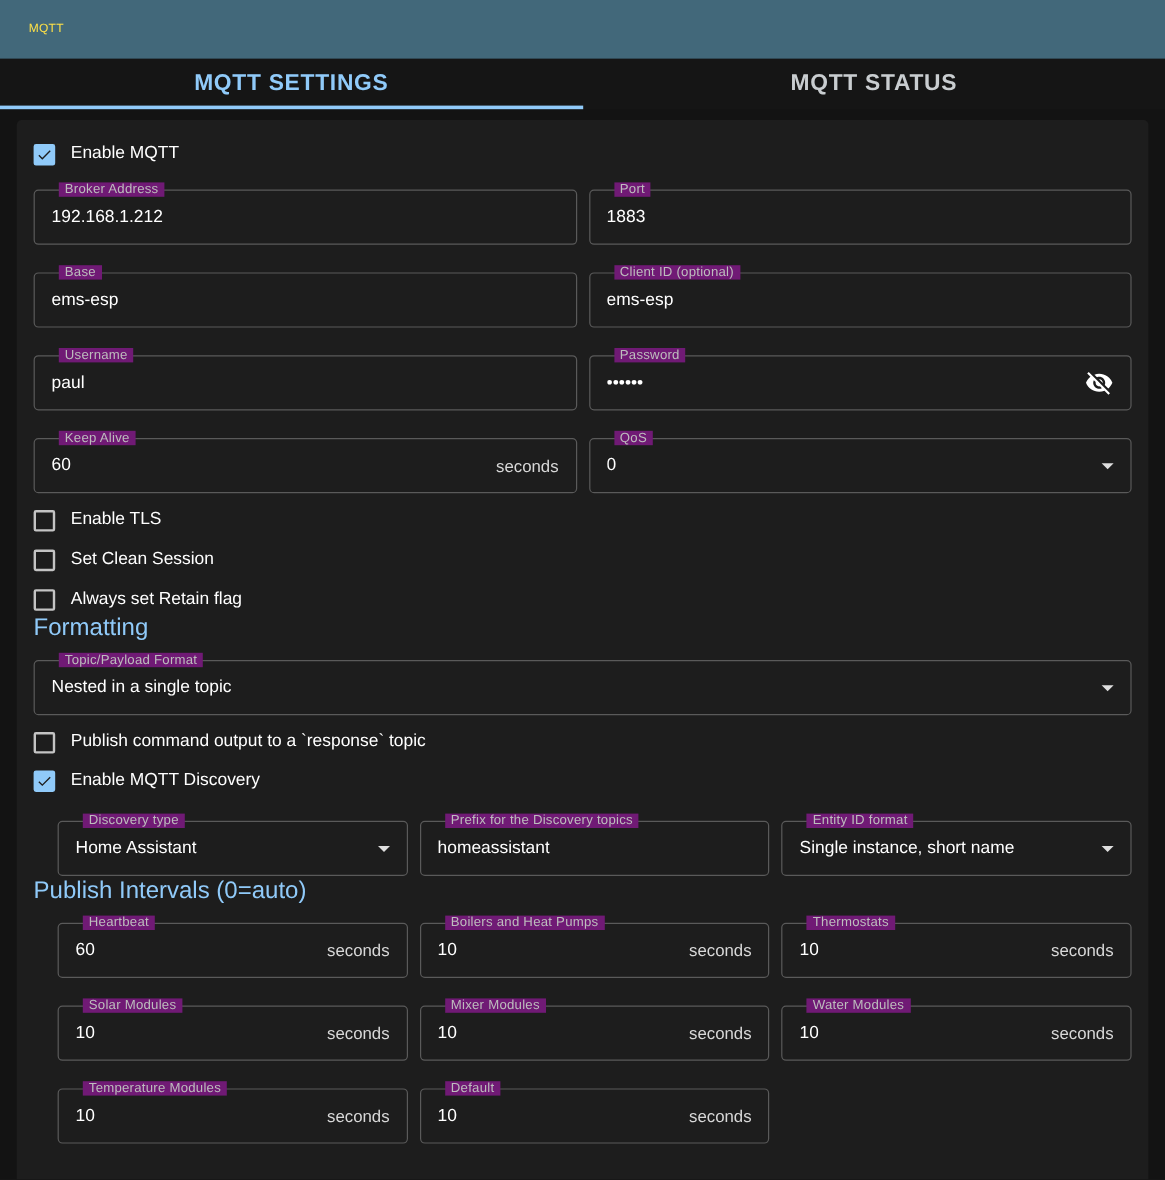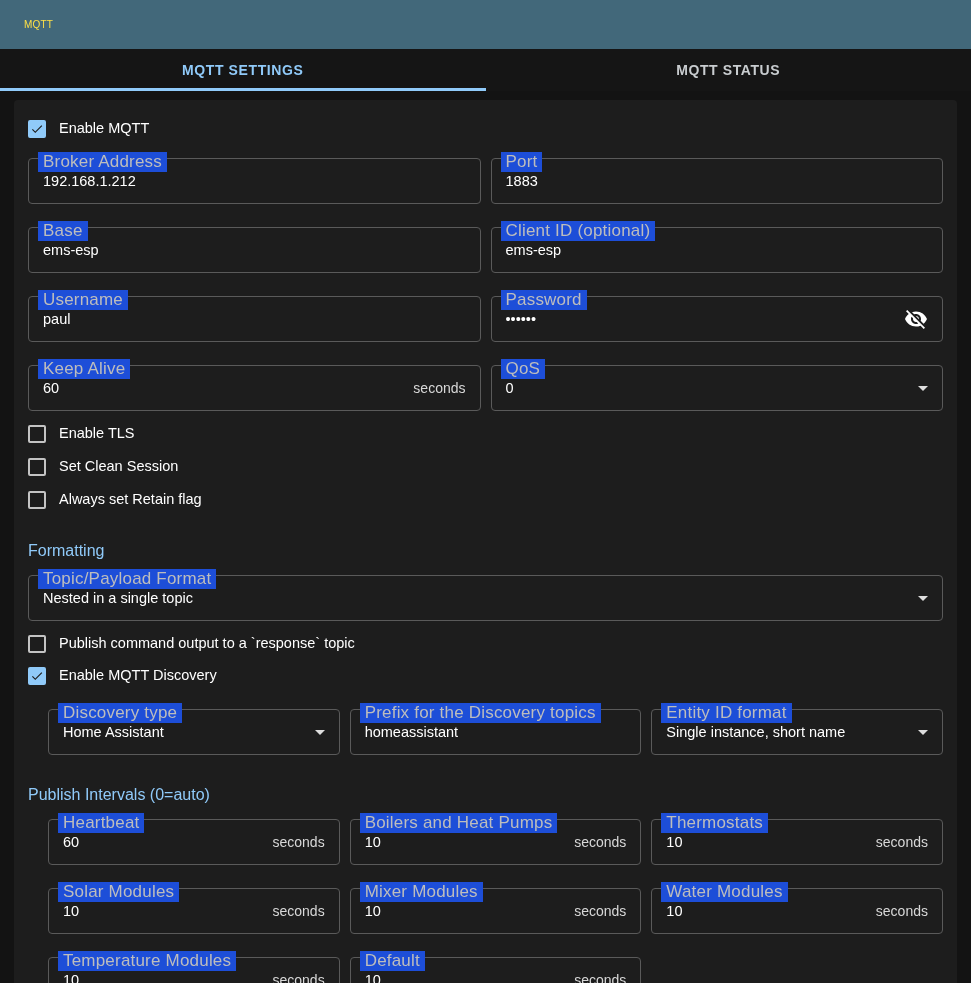--- a/index.html
+++ b/index.html
@@ -28,21 +28,21 @@
   .tabbar {
     height: 42px;
     background: #151515;
     display: flex;
   }
   .tab {
     flex: 1;
     display: flex;
     align-items: center;
     justify-content: center;
-    font-size: 14px;
+    font-size: 19px;
     font-weight: 700;
     letter-spacing: 0.6px;
     text-transform: uppercase;
     color: #c9cdd0;
     cursor: pointer;
     border-bottom: 3px solid transparent;
     padding-top: 2px;
   }
   .tab.active {
     color: #90caf9;
@@ -102,24 +102,24 @@
     border: 1px solid #5a5a5a;
     border-radius: 4px;
     display: flex;
     align-items: center;
     padding: 0 14px;
     background: transparent;
   }
   .ffield .flabel {
     position: absolute;
     top: -7px;
-    left: 9px;
+    left: 20px;
     padding: 0 5px;
-    background: #1d4ed8;
-    font-size: 17px;
+    background: #701a75;
+    font-size: 11px;
     color: #bdbdbd;
     letter-spacing: 0.2px;
     white-space: nowrap;
   }
   .ffield .fvalue {
     font-size: 14.5px;
     color: #fff;
     white-space: nowrap;
     overflow: hidden;
   }
@@ -137,23 +137,23 @@
   }
   .ffield .adorn-icon {
     margin-left: auto;
     width: 24px; height: 24px;
     cursor: pointer;
   }
   .ffield .adorn-icon svg { width: 24px; height: 24px; fill: #fff; }
   
   .section-heading {
     color: #90caf9;
-    font-size: 16px;
+    font-size: 20px;
     font-weight: 400;
-    margin: 31px 0 15px 0;
+    margin: 1px 0 15px 0;
   }
   
   .mb18 { margin-bottom: 18px; }
   .mb14 { margin-bottom: 14px; }
   .mb13 { margin-bottom: 13px; }
   .mb12 { margin-bottom: 12px; }
   .mt15 { margin-top: 15px; }
 </style>
 </head>
 <body>

